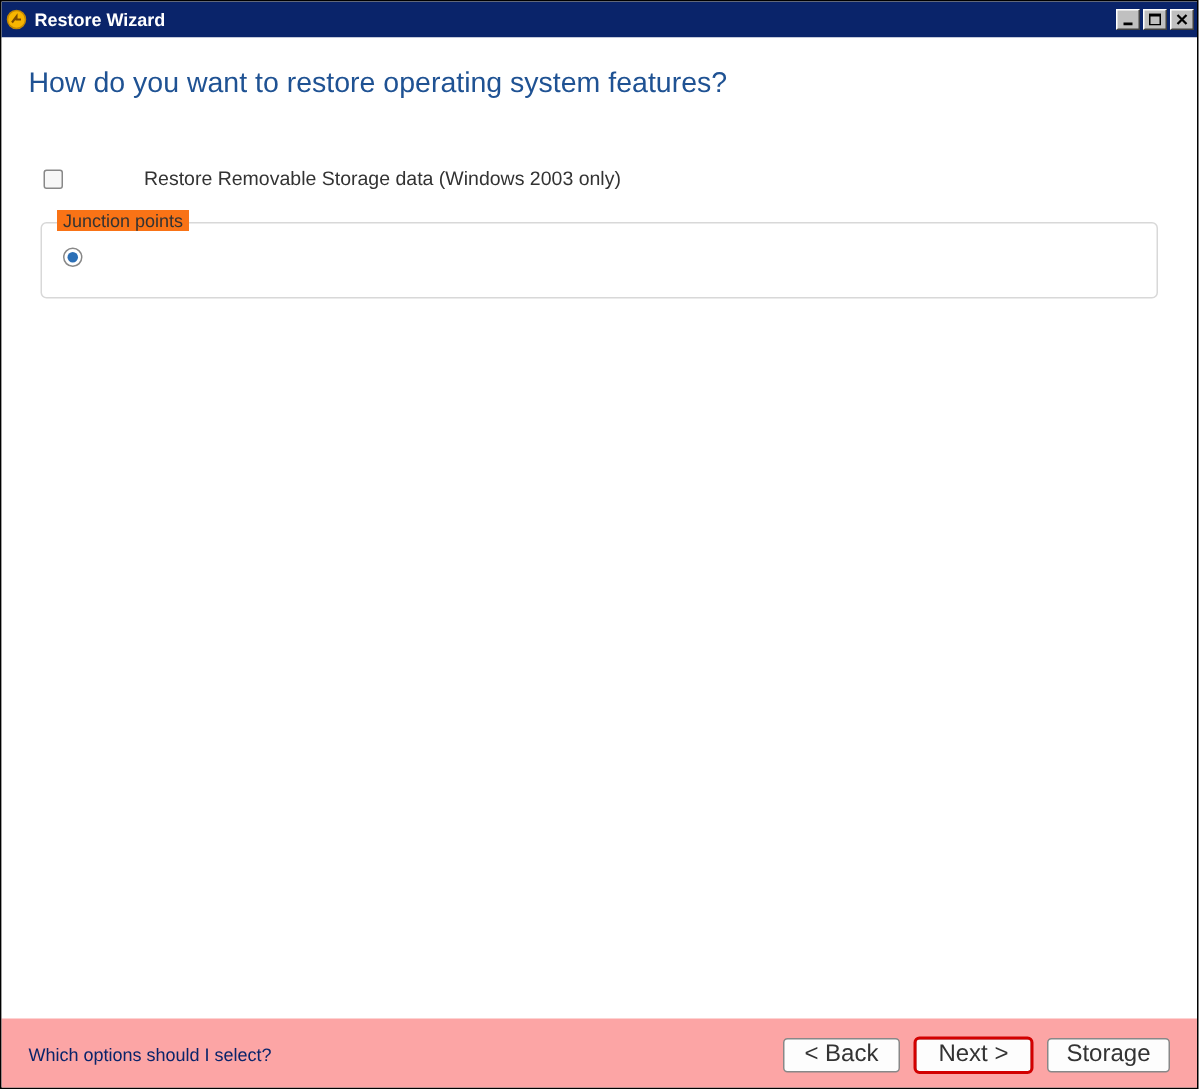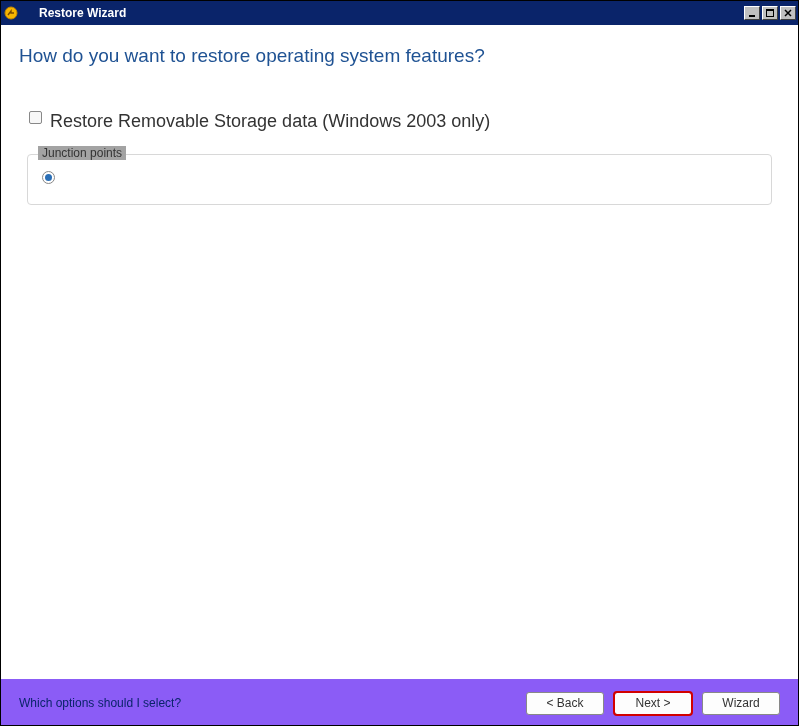--- a/index.html
+++ b/index.html
@@ -18,21 +18,20 @@
     .titlebar {
       background: linear-gradient(to right, #0a246a, #3a6ea5, #0a246a);
       background: #0a246a;
       height: 22px;
       display: flex;
       align-items: center;
       padding: 12px 2px;
       color: #fff;
       font-size: 12px;
       font-weight: bold;
-      gap: 16px;
     }
     .titlebar-icon {
       width: 16px;
       height: 16px;
       margin-right: 4px;
       display: inline-flex;
       align-items: center;
       justify-content: center;
     }
     .titlebar-title {
@@ -66,25 +65,26 @@
     }
     .heading {
       color: #1f5293;
       font-size: 19px;
       font-weight: 400;
       margin-bottom: 44px;
       margin-top: 2px;
     }
     .checkbox-row {
       display: flex;
-      align-items: flex-start;
+      align-items: flex-end;
       margin-bottom: 8px;
       padding-left: 10px;
-      font-size: 18px;
-      color: #333;
+      font-size: 13px;
+      color: #333;
+      gap: 46px;
     }
     .checkbox {
       width: 13px;
       height: 13px;
       border: 1px solid #888;
       background: #f7f7f7;
       margin-right: 8px;
       cursor: pointer;
       border-radius: 2px;
     }
@@ -94,21 +94,21 @@
       border-radius: 4px;
       padding: 16px 14px 14px 14px;
       position: relative;
       margin-left: 8px;
       margin-right: 8px;
     }
     .legend {
       position: absolute;
       top: -9px;
       left: 10px;
-      background: #a3a3a3;
+      background: #f97316;
       padding: 0 4px;
       font-size: 12px;
       color: #333;
     }
     .radio-row {
       display: flex;
       align-items: center;
       margin-bottom: 6px;
       font-size: 12px;
       color: #333;
@@ -131,39 +131,39 @@
       height: 7px;
       border-radius: 50%;
       background: #2b6fb6;
       display: block;
     }
     .footer {
       height: 48px;
       display: flex;
       align-items: center;
       padding: 0 18px;
-      background: #8b5cf6;
+      background: #fca5a5;
     }
     .help-link {
       color: #0a246a;
       font-size: 12px;
       text-decoration: none;
       cursor: pointer;
       flex: 1;
     }
     .button-group {
       display: flex;
       gap: 10px;
     }
     .btn {
       min-width: 78px;
       height: 23px;
       border: 1px solid #888;
       background: #fdfdfd;
-      font-size: 12px;
+      font-size: 16px;
       color: #333;
       cursor: pointer;
       border-radius: 3px;
       padding: 0 12px;
     }
     .btn.highlighted {
       outline: 2px solid #d20000;
       outline-offset: -1px;
     }
   </style>
@@ -212,15 +212,15 @@
       <span class="radio selected"></span>
     </div>
   </div>
 </div>
 
 <div class="footer">
   <a class="help-link">Which options should I select?</a>
   <div class="button-group">
     <button class="btn">&lt; Back</button>
     <button class="btn highlighted">Next &gt;</button>
-    <button class="btn">Wizard</button>
+    <button class="btn">Storage</button>
   </div>
 </div>
 
 </body></html>

